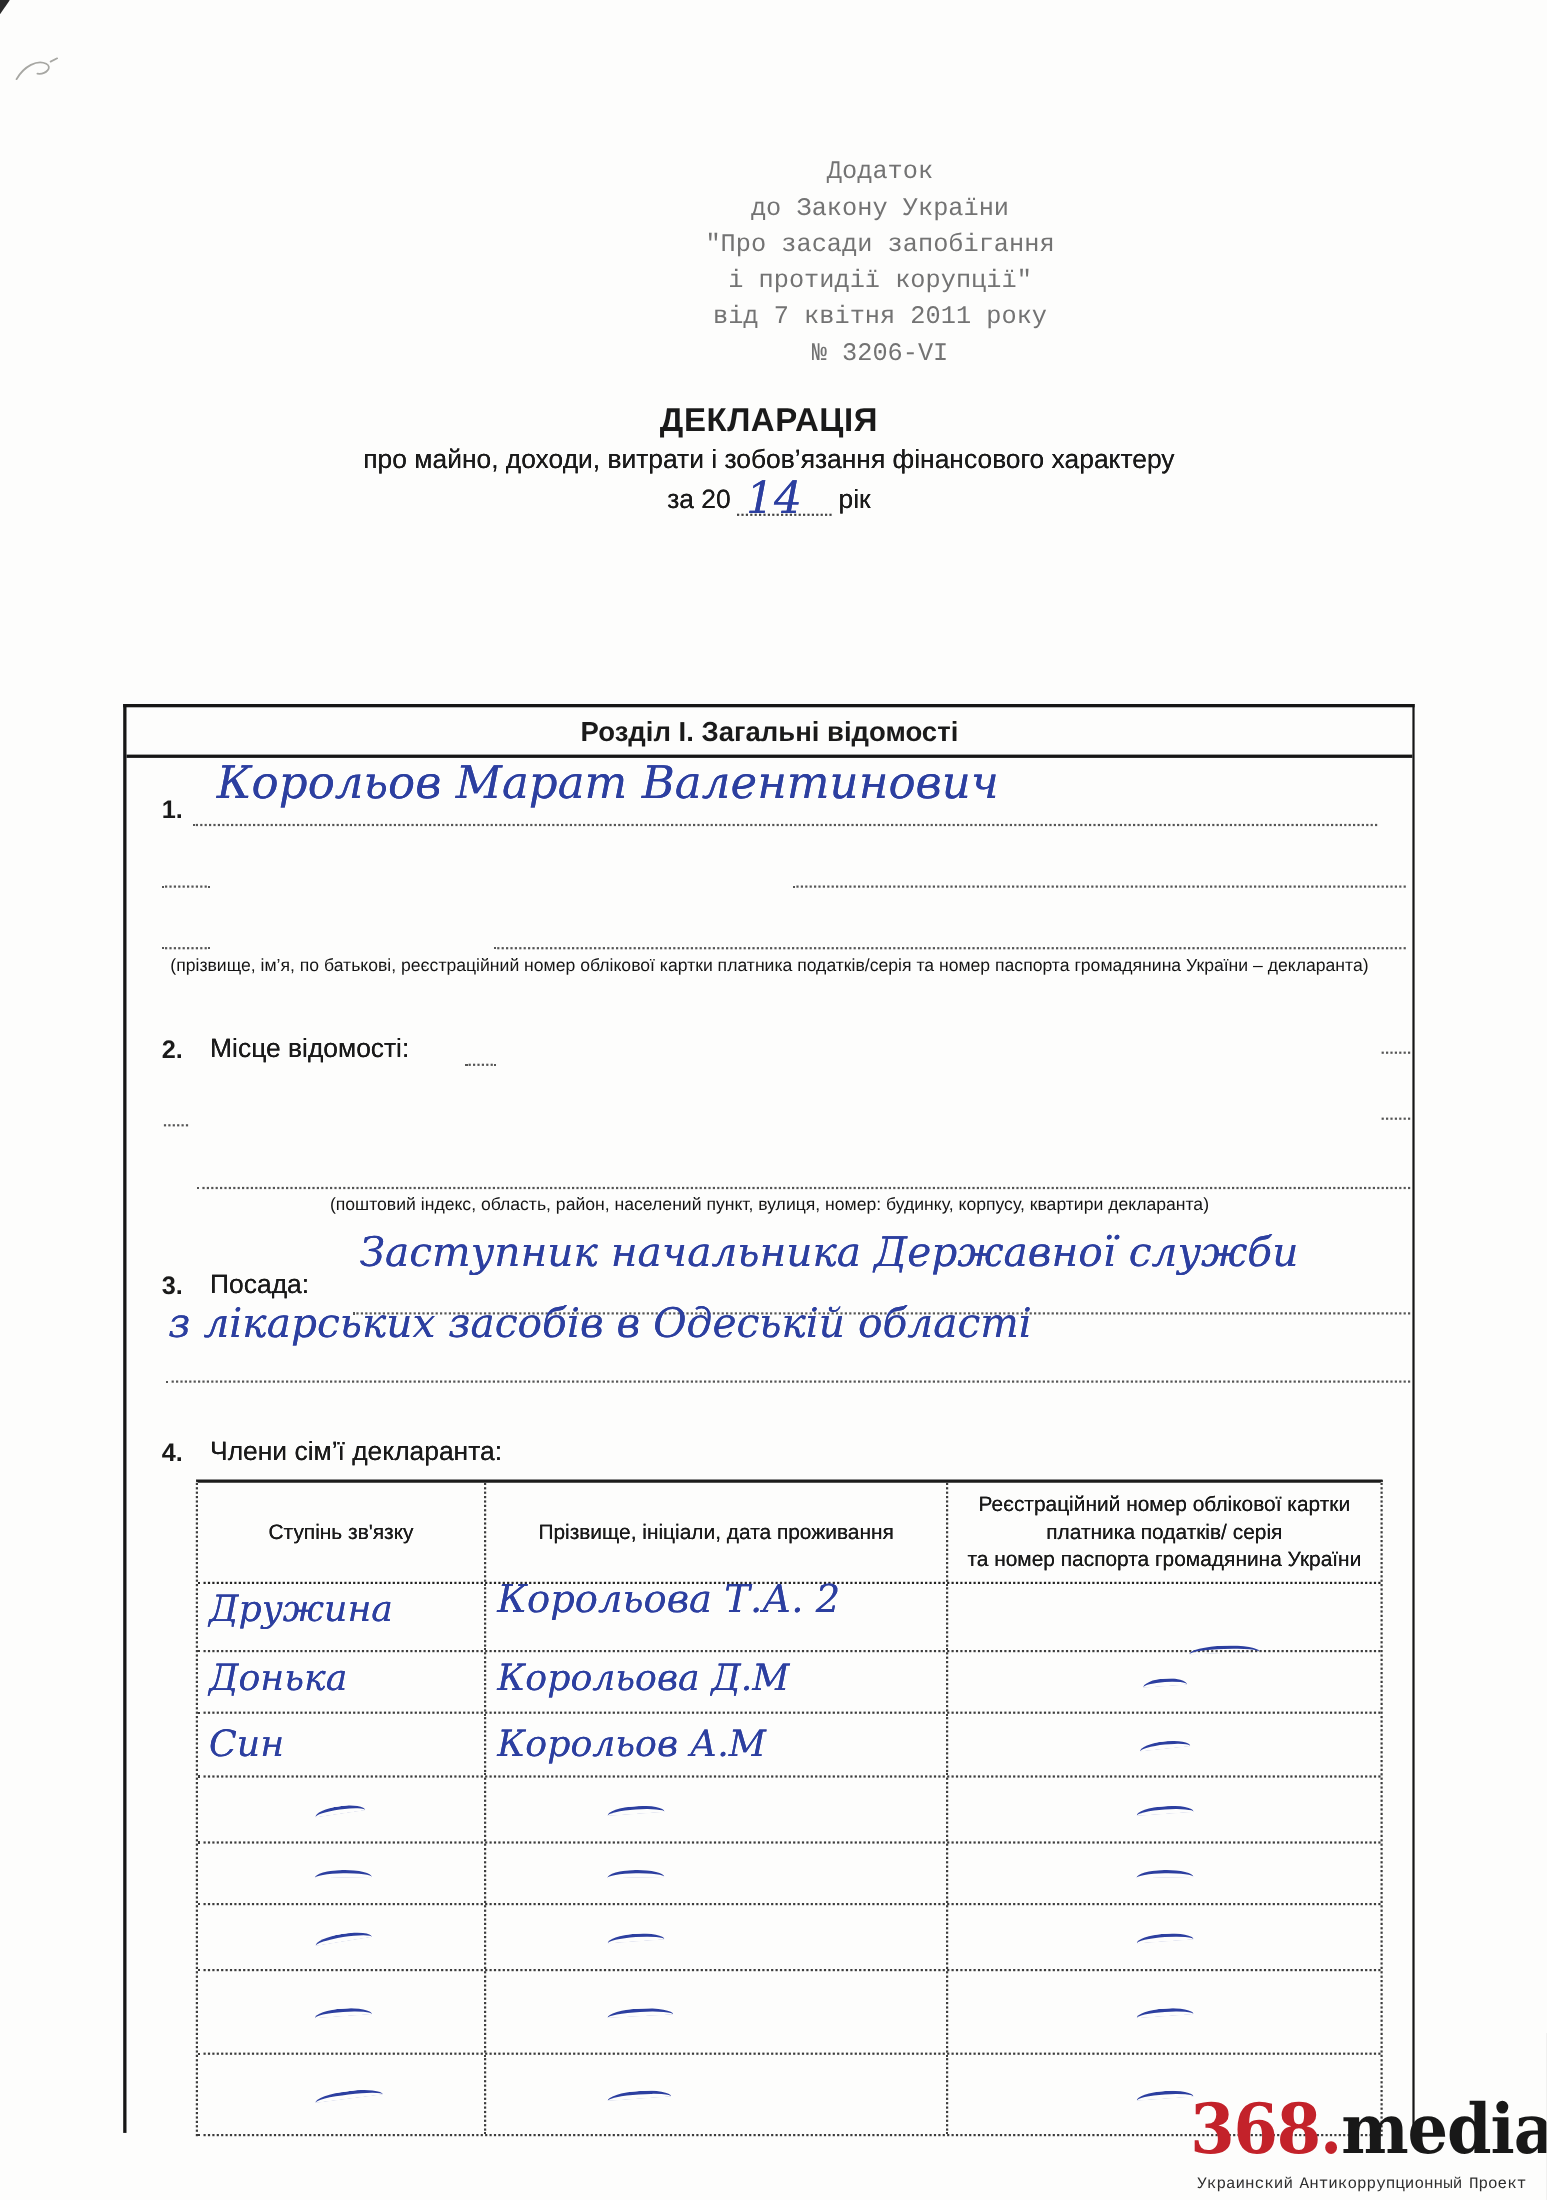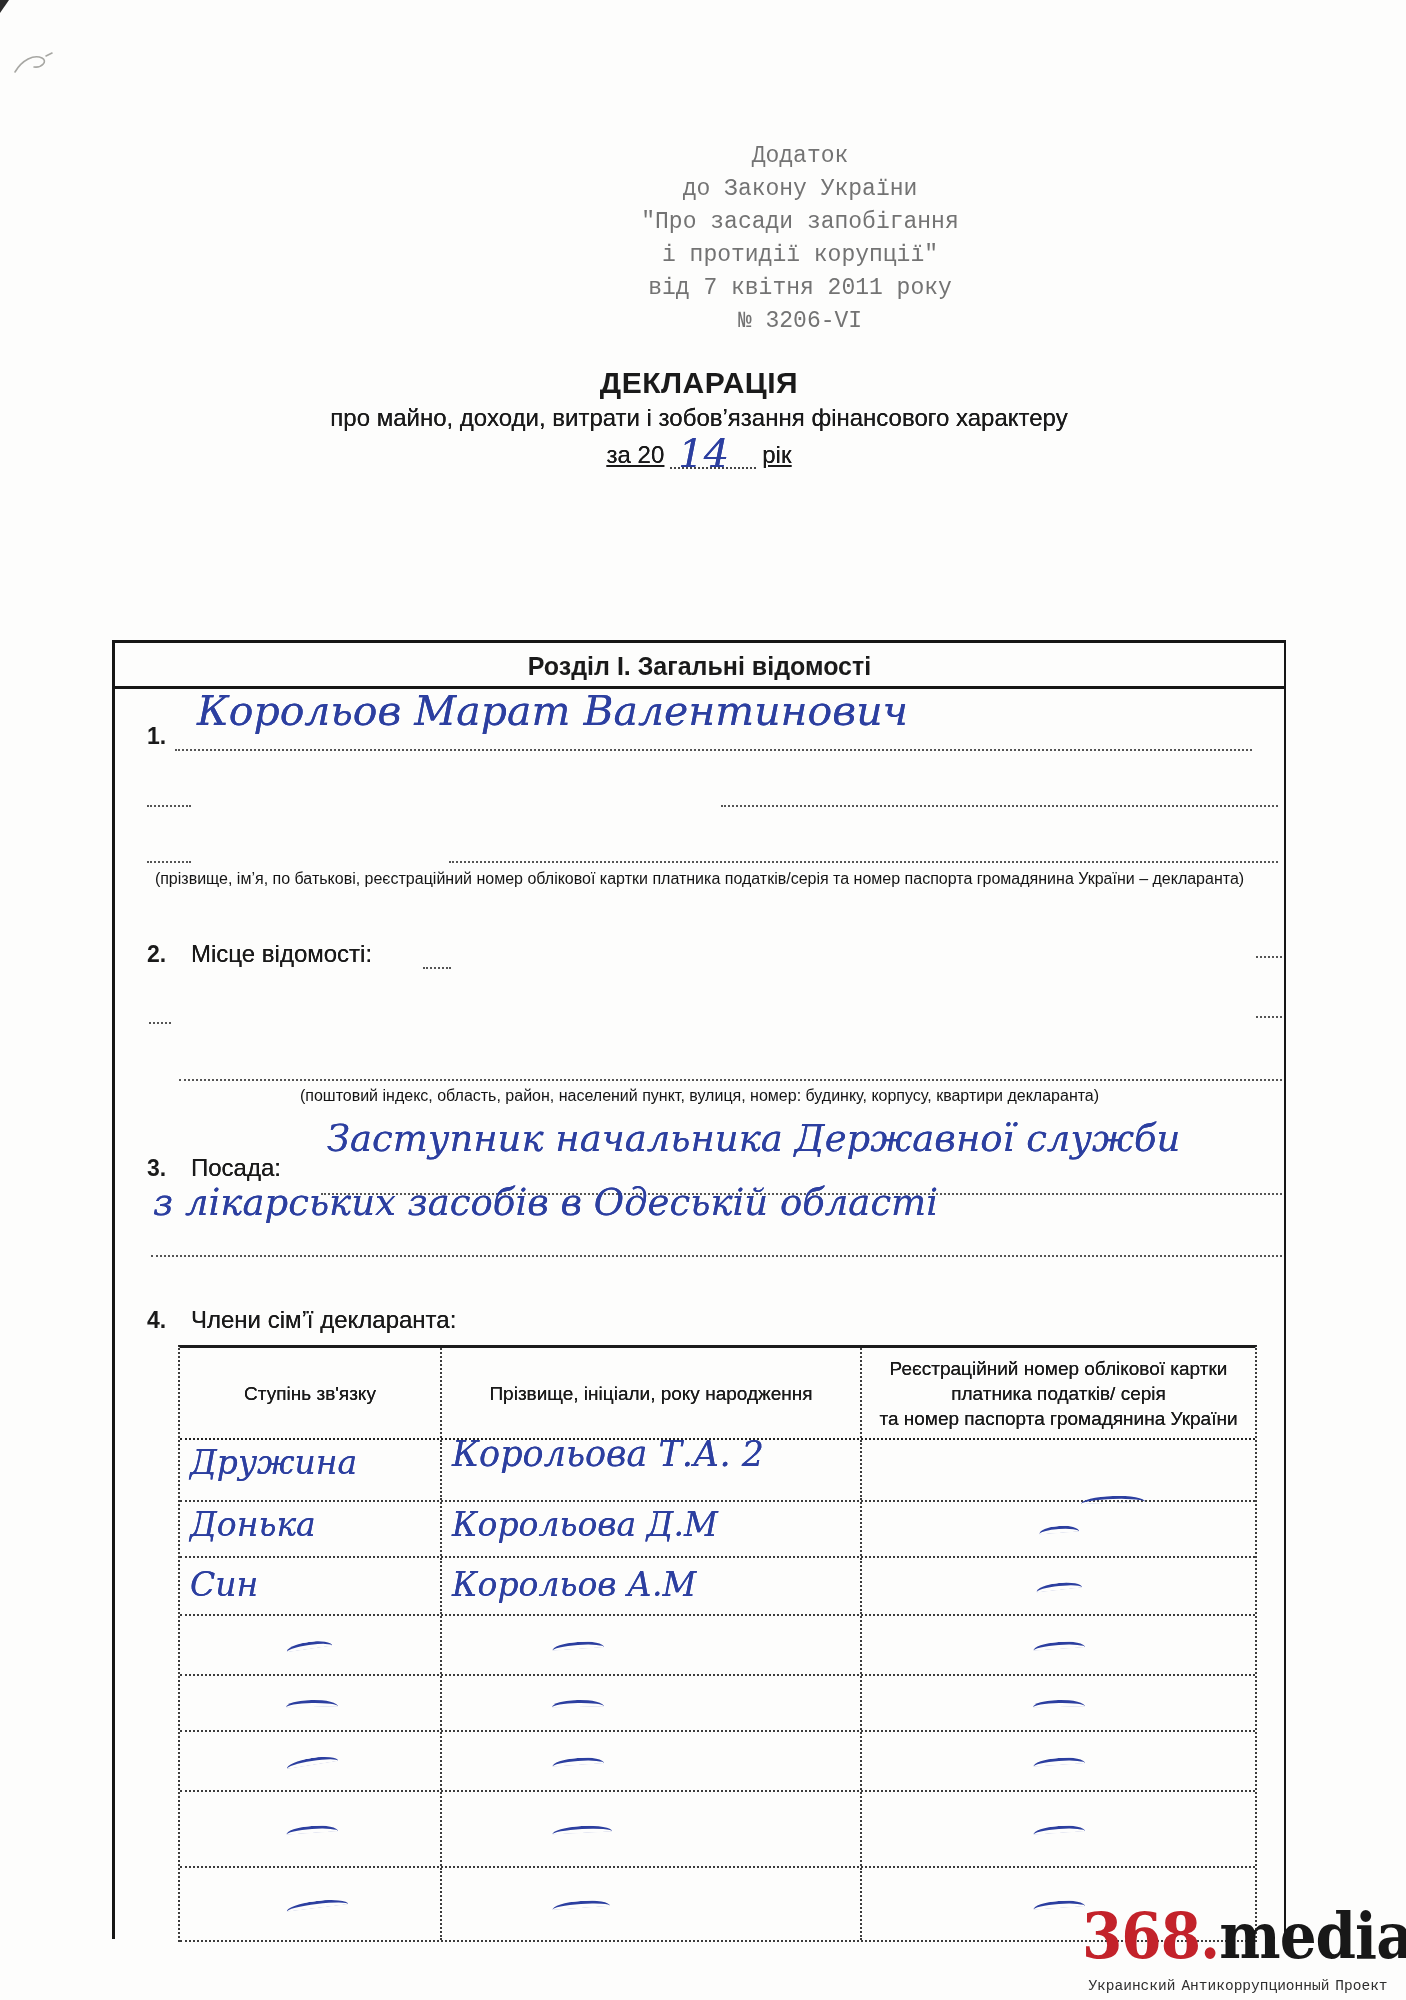--- a/index.html
+++ b/index.html
@@ -16,21 +16,21 @@
   .law-block{position:absolute;left:612px;top:140px;width:376px;text-align:center;
              font-family:"Liberation Mono","DejaVu Sans Mono",monospace;
              font-size:23px;line-height:33px;color:#737373;white-space:nowrap;}
 
   
   .title{position:absolute;left:112px;top:366px;width:1174px;text-align:center;
          font-size:30px;font-weight:700;letter-spacing:.5px;}
   .subtitle{position:absolute;left:112px;top:404px;width:1174px;text-align:center;
             font-size:24px;text-shadow:0 0 .6px #111;}
   .yearline{position:absolute;left:112px;top:438px;width:1174px;display:flex;
-            justify-content:center;align-items:flex-end;font-size:24px;text-shadow:0 0 .6px #111;text-decoration:underline;}
+            justify-content:center;align-items:flex-end;font-size:24px;text-shadow:0 0 .6px #111;}
   .year-wrap{position:relative;width:86px;height:31px;border-bottom:2px dotted #444;margin:0 6px;}
   .year-hw{position:absolute;left:8px;top:-8px;font-size:40px;}
 
   
   .hw{font-family:"DejaVu Serif",serif;font-style:italic;color:#2c3fa0;
       text-shadow:0 0 .5px #2c3fa0;white-space:nowrap;}
 
   
   .box{position:absolute;left:112px;top:640px;width:1174px;height:1299px;
        border-top:3px solid #161616;border-left:3px solid #161616;border-right:2px solid #161616;}
@@ -177,21 +177,21 @@
     <div class="abs dotted i3-dot1" data-name="dotted-line"></div>
     <div class="abs hw i3-hw2" data-name="item3-value-line2-handwritten">з лікарських засобів в Одеській області</div>
     <div class="abs dotted i3-dot2" data-name="dotted-line"></div>
 
     <div class="abs num i4-num" data-name="item4-number">4.</div>
     <div class="abs lbl i4-lbl" data-name="item4-label">Члени сім’ї декларанта:</div>
 
     <div class="ftable" data-name="family-table">
       <div class="thead" data-name="family-table-header">
         <div class="hc hc1" data-name="col-header-relation">Ступінь зв'язку</div>
-        <div class="hc hc2" data-name="col-header-name">Прізвище, ініціали, року народження</div>
+        <div class="hc hc2" data-name="col-header-name">Прізвище, ініціали, дата проживання</div>
         <div class="hc hc3" data-name="col-header-regnum">Реєстраційний номер облікової картки
 платника податків/ серія
 та номер паспорта громадянина України</div>
       </div>
       <div data-name="family-table-body">
           <div class="trow" data-name="table-row">
             <div class="c c1" data-name="table-cell-relation">
               <span class="hw cellhw" data-name="relation-handwritten">Дружина</span>
             </div>
             <div class="c c2" data-name="table-cell-name">

